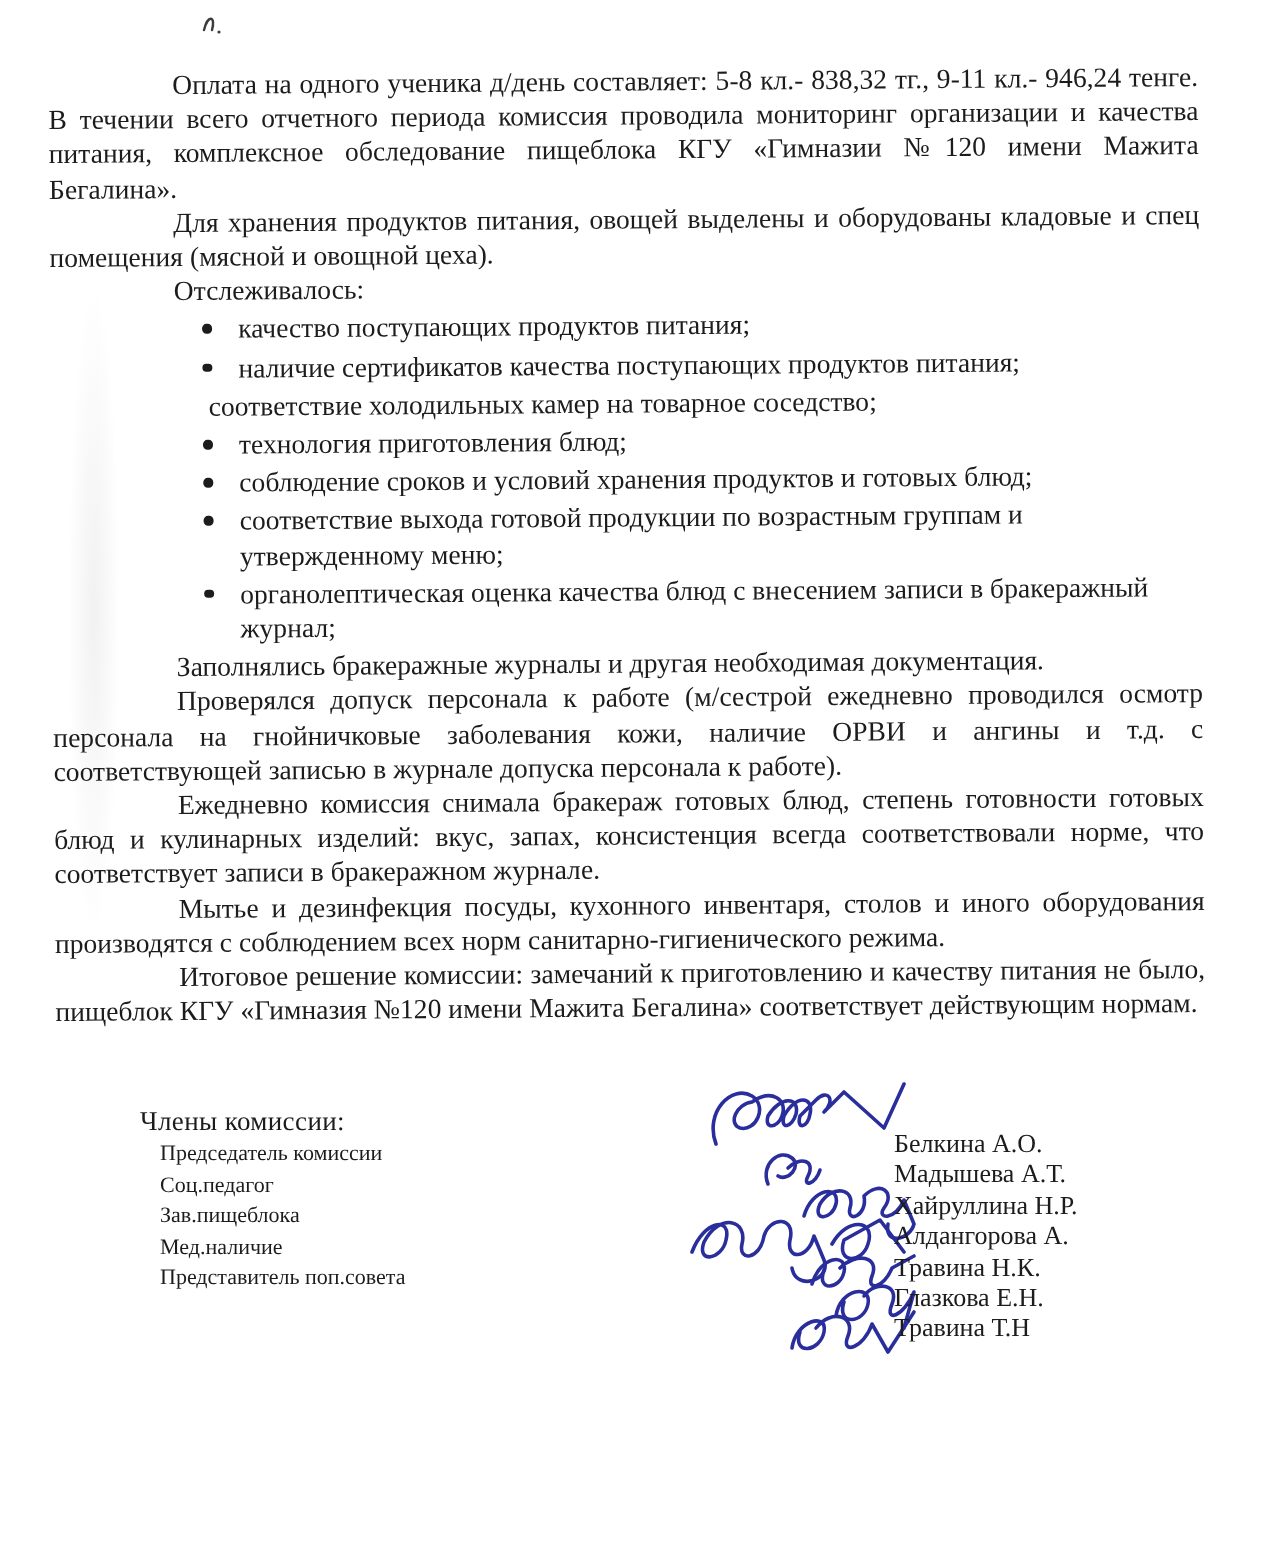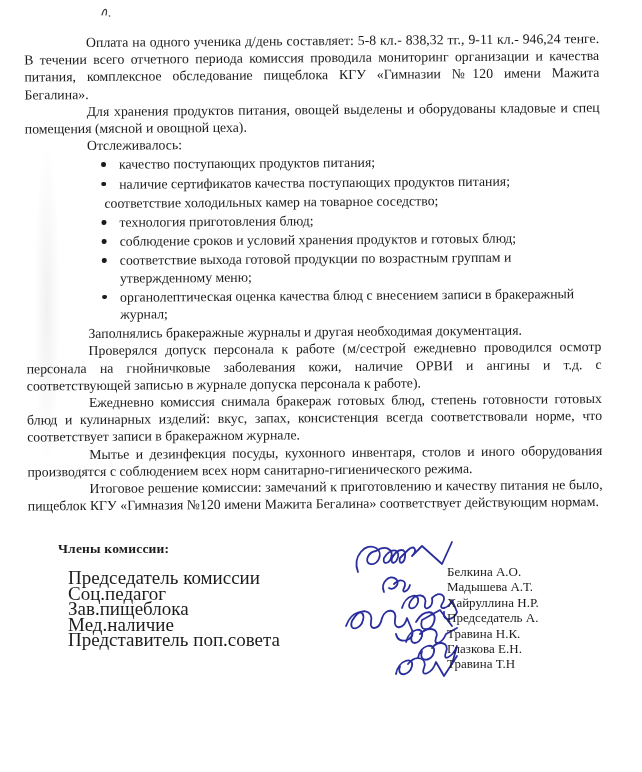--- a/index.html
+++ b/index.html
@@ -28,26 +28,26 @@
   .para{margin:0;text-indent:62px;}
   .para.short{text-align:left;}
   .checklist{list-style:none;margin:0 0 0 76px;padding:0;text-align:left;}
   .checklist li{position:relative;padding-left:18px;margin:2px 0;}
   .checklist li .dot{
     position:absolute;left:0;top:6px;width:4.5px;height:4.5px;border-radius:50%;
     background:#1c1c1c;
   }
   .checklist li.no-dot{margin-left:-15px;}
   .commission-heading{
-    position:absolute;left:58px;top:541px;margin:0;
-    font-size:13.5px;font-weight:bold;letter-spacing:0.2px;
+    position:absolute;left:58px;top:541px;margin:12px;
+    font-size:13.5px;font-weight:normal;letter-spacing:0.2px;
   }
   .roles{
-    position:absolute;left:68px;top:570px;
-    font-size:19px;line-height:15.6px;
+    position:absolute;left:80px;top:570px;
+    font-size:11px;line-height:15.6px;
   }
   .names{
     position:absolute;left:447px;top:564px;
     font-size:13px;line-height:15.4px;
   }
   .roles div,.names div{white-space:nowrap;}
   .signatures{position:absolute;left:344px;top:538px;}
 </style>
 </head>
 <body>
@@ -123,19 +123,19 @@
     <path d="M2,88 C8,72 22,70 19,82 C17,92 4,94 8,83 C16,68 30,72 27,84 C25,93 36,92 38,80 C41,70 54,70 51,82 C49,92 60,92 63,80 L68,92 C72,102 54,108 52,96 M72,84 C80,70 94,72 90,84 C87,94 74,94 78,82 L96,72 L108,88"></path>
     <path d="M62,104 C66,90 80,88 78,98 C76,107 64,108 68,97 M76,96 C84,88 96,90 92,100 C89,108 98,106 102,96 L113,90"></path>
     <path d="M74,120 C76,106 92,104 90,114 C88,124 74,125 78,113 M88,110 C94,102 106,104 102,114 C98,124 108,120 113,108 L108,126"></path>
     <path d="M52,136 C54,122 70,118 68,128 C66,138 52,140 56,128 M64,126 C72,116 84,120 80,130 C76,140 88,136 92,124 L100,138 L113,118"></path>
   </svg>
 
   <div class="names">
     <div>Белкина А.О.</div>
     <div>Мадышева А.Т.</div>
     <div>Хайруллина Н.Р.</div>
-    <div>Председатель А.</div>
+    <div>Алдангорова А.</div>
     <div>Травина Н.К.</div>
     <div>Глазкова Е.Н.</div>
     <div>Травина Т.Н</div>
   </div>
 
 </div>
 
 </body></html>

